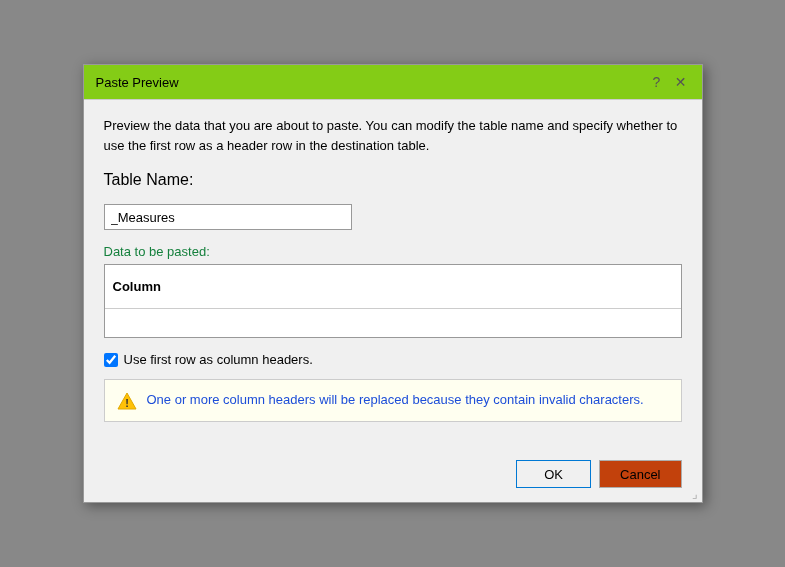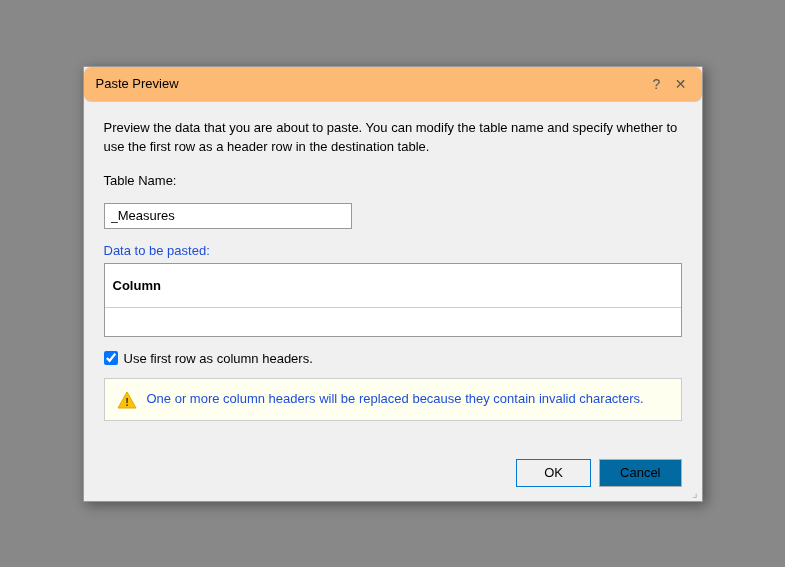--- a/index.html
+++ b/index.html
@@ -22,27 +22,26 @@
     .dialog {
       background: #f0f0f0;
       border: 1px solid #999;
       box-shadow: 3px 3px 12px rgba(0,0,0,0.4);
       width: 620px;
       padding: 0;
       position: relative;
     }
 
     .title-bar {
-      background: #fdba74;
+      background: #84cc16;
       border-bottom: 1px solid #ccc;
       padding: 8px 12px;
       display: flex;
       align-items: center;
       justify-content: space-between;
-      border-radius: 7px;
     }
 
     .title-bar-left {
       display: flex;
       align-items: center;
       gap: 8px;
       font-size: 13px;
       color: #000;
       font-weight: normal;
     }
@@ -71,39 +70,39 @@
     }
 
     .description {
       color: #000;
       line-height: 1.5;
       margin-bottom: 16px;
       font-size: 13px;
     }
 
     .field-label {
-      font-size: 13px;
+      font-size: 16px;
       color: #000;
       margin-bottom: 15px;
     }
 
     .table-name-input {
       border: 1px solid #999;
       background: #fff;
       padding: 4px 6px;
       font-size: 13px;
       width: 248px;
       height: 26px;
       outline: none;
       color: #000;
     }
 
     .data-label {
       font-size: 13px;
-      color: #1d4ed8;
+      color: #15803d;
       margin-top: 14px;
       margin-bottom: 5px;
     }
 
     .data-table {
       border: 1px solid #999;
       background: #fff;
       width: 100%;
     }
 
@@ -172,21 +171,21 @@
       justify-content: flex-end;
       gap: 8px;
       padding: 6px 20px 14px 36px;
     }
 
     .btn {
       padding: 5px 20px;
       font-size: 13px;
       cursor: pointer;
       border: 1px solid #adadad;
-      background: #0369a1;
+      background: #c2410c;
       color: #000;
       min-width: 75px;
       height: 28px;
     }
 
     .btn-ok {
       background: #f0f0f0;
       border: 1px solid #0078d4;
     }
 

